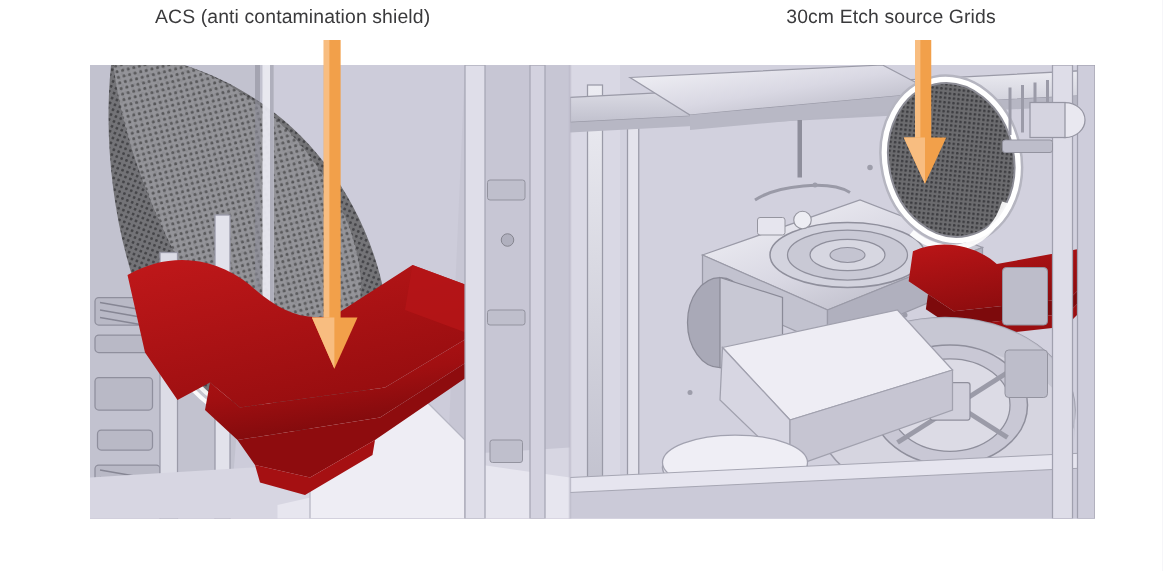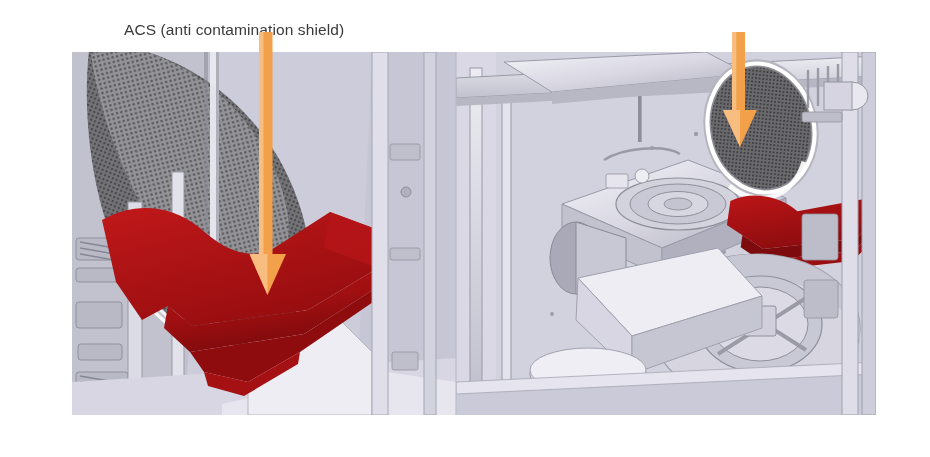--- a/index.html
+++ b/index.html
@@ -23,21 +23,21 @@
   .callout-label {
     position: absolute;
     font-family: "Liberation Sans", sans-serif;
     font-size: 15.5px;
     font-weight: 400;
     color: #3a3a3c;
     white-space: nowrap;
     letter-spacing: 0.1px;
     line-height: 20px;
   }
-  #label-acs { left: 124px; top: 20px; }
+  #label-acs { left: 124px; top: 4px; }
   #label-grids { left: 629px; top: 4px; }
 
   
   .callout-arrow {
     position: absolute;
   }
 
   
   #panel-strip {
     position: absolute;
@@ -59,20 +59,21 @@
 
   .panel-svg { display: block; width: 100%; height: 100%; }
 </style>
 </head>
 <body>
 
 <div id="figure-root">
 
   <div class="callout-label" id="label-acs">ACS (anti contamination shield)</div>
 
+  <div class="callout-label" id="label-grids">30cm Etch source Grids</div>
 
   <div id="panel-strip">
 
     <div class="photo-panel" id="panel-left">
       <svg class="panel-svg" viewBox="0 0 384 363" preserveAspectRatio="none">
         <defs>
           <pattern id="perf" width="4.2" height="4.2" patternUnits="userSpaceOnUse" patternTransform="rotate(22)">
             <rect width="4.2" height="4.2" fill="#6f6f72"></rect>
             <circle cx="1.1" cy="1.1" r="1.15" fill="#3e3e41"></circle>
           </pattern>

